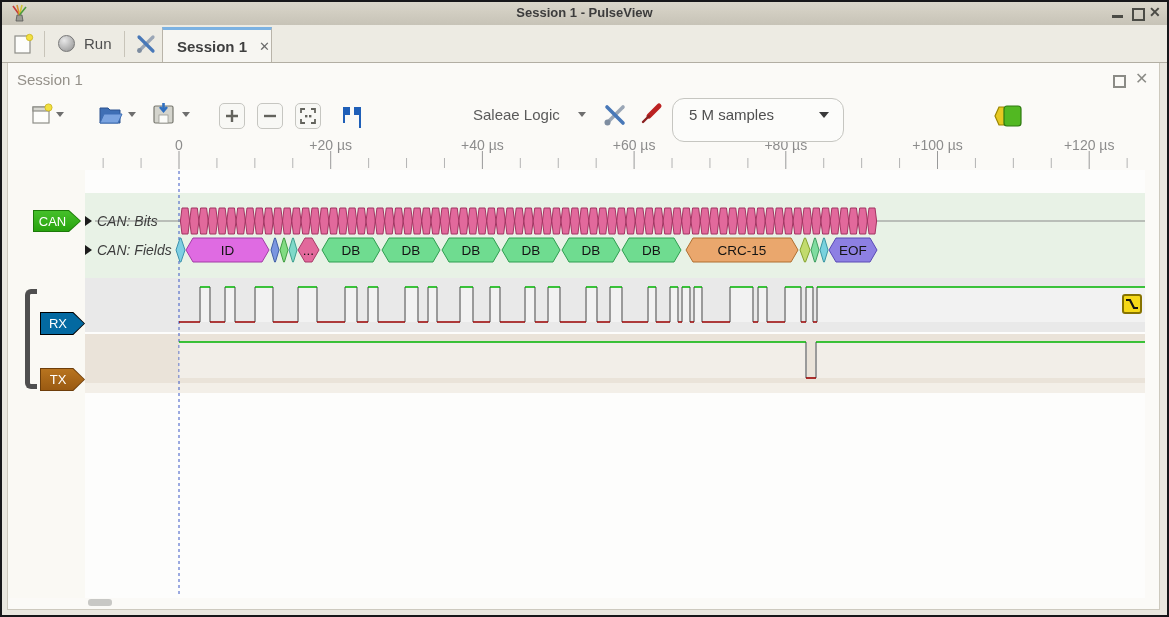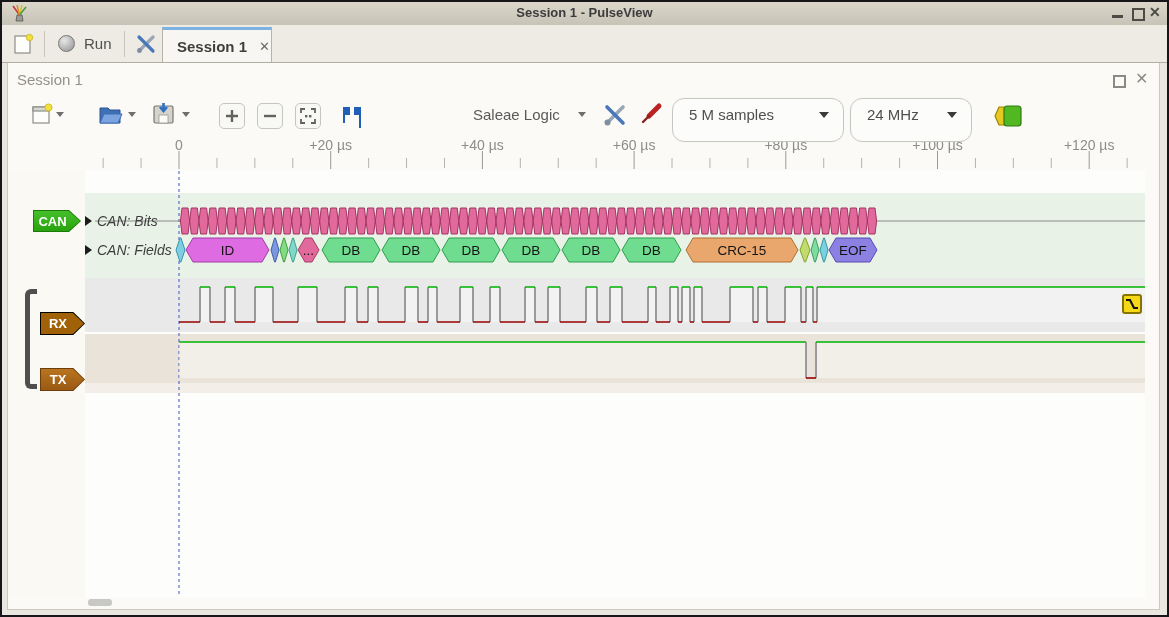--- a/index.html
+++ b/index.html
@@ -44,21 +44,21 @@
   .combo{position:absolute;top:98px;height:44px;border:1px solid #c6c6c1;border-radius:12px;
     background:#fcfcfa;box-sizing:border-box;z-index:6;line-height:31px;font-size:15px;color:#4f4f4f;padding-left:16px;}
   .combo .caret2{position:absolute;right:14px;top:13px;width:0;height:0;border-left:5px solid transparent;
     border-right:5px solid transparent;border-top:6px solid #3a3a3a;}
   
   .tracebg{position:absolute;left:85px;top:170px;width:1060px;height:428px;background:#fdfdfc;z-index:2;}
   .gutter{position:absolute;left:8px;top:170px;width:77px;height:428px;background:#faf9f4;z-index:2;}
   .band{position:absolute;left:85px;width:1060px;z-index:3;}
   .tag{position:absolute;z-index:6;}
   .tag .in{position:absolute;left:1px;top:1px;right:1px;bottom:1px;display:flex;align-items:center;
-    justify-content:center;padding-right:9px;color:#fff;font-weight:bold;font-size:13px;box-sizing:border-box;}
+    justify-content:center;padding-right:9px;color:#fff;font-weight:normal;font-size:13px;box-sizing:border-box;}
   .rowarrow{position:absolute;width:0;height:0;border-top:5px solid transparent;
     border-bottom:5px solid transparent;border-left:7px solid #1c1c1c;z-index:6;}
   .rowlbl{position:absolute;left:97px;height:16px;line-height:16px;font-size:14px;color:#3d3d3d;z-index:6;font-style:italic;}
   .bracket{position:absolute;left:25px;top:289px;width:12px;height:100px;
     border-left:5px solid #4f4f4f;border-top:5px solid #4f4f4f;border-bottom:5px solid #4f4f4f;
     border-radius:6px 0 0 6px;box-sizing:border-box;z-index:6;}
   .trigmark{position:absolute;left:1122px;top:294px;width:20px;height:20px;background:#f5d818;
     border:2px solid #877300;border-radius:3px;box-sizing:border-box;z-index:6;}
   .hthumb{position:absolute;left:88px;top:599px;width:24px;height:7px;background:#c8c8c5;border-radius:3px;z-index:6;}
   #overlay{position:absolute;left:0;top:0;z-index:5;pointer-events:none;}
@@ -149,24 +149,20 @@
     <path d="M7,23 L23,7" stroke="#9aa6b6" stroke-width="3.6" stroke-linecap="round"></path>
     <path d="M7,7 L23,23" stroke="#4878b8" stroke-width="3.6" stroke-linecap="round"></path>
     <circle cx="7.5" cy="22.5" r="3" fill="#7e8da0"></circle>
   </svg>
   <svg class="icon" style="left:636px;top:100px;" width="28" height="30">
     <path d="M23,6 L13,16" stroke="#bc2222" stroke-width="5" stroke-linecap="round"></path>
     <path d="M13,16 L7,22" stroke="#8a2020" stroke-width="2.4" stroke-linecap="round"></path>
   </svg>
   <div class="combo" style="left:672px;width:172px;">
     <span>5 M samples</span>
-    <span class="caret2"></span>
-  </div>
-  <div class="combo" style="left:850px;width:122px;">
-    <span>24 MHz</span>
     <span class="caret2"></span>
   </div>
   <svg class="icon" style="left:990px;top:103px;" width="34" height="26">
     <path d="M5,13 l4,-9 h5 l4,9 -4,9 h-5 z" fill="#e6c822" stroke="#9a8500" stroke-width="1.2"></path>
     <rect x="14" y="3" width="17" height="20" rx="3" fill="#52b822" stroke="#2f7a10" stroke-width="1.2"></rect>
   </svg>
 
   <div class="tracebg"></div>
   <div class="gutter"></div>
   <div class="band" style="top:193px;height:85px;background:#e8f2e6;"></div>
@@ -352,21 +348,21 @@
     <div class="in" style="background:linear-gradient(#45c02a,#28a30e);clip-path:polygon(0 0,75% 0,100% 50%,75% 100%,0 100%);">CAN</div>
   </div>
   <div class="rowarrow" style="left:85px;top:216px;"></div>
   <div class="rowlbl" style="top:213px;">CAN: Bits</div>
   <div class="rowarrow" style="left:85px;top:245px;"></div>
   <div class="rowlbl" style="top:242px;">CAN: Fields</div>
 
   <div class="bracket"></div>
   <div class="tag" style="left:40px;top:312px;width:45px;height:23px;">
     <div class="abs" style="left:0;top:0;right:0;bottom:0;background:#000;clip-path:polygon(0 0,74% 0,100% 50%,74% 100%,0 100%);"></div>
-    <div class="in" style="background:#a16207;clip-path:polygon(0 0,74% 0,100% 50%,74% 100%,0 100%);">RX</div>
+    <div class="in" style="background:#0369a1;clip-path:polygon(0 0,74% 0,100% 50%,74% 100%,0 100%);">RX</div>
   </div>
   <div class="tag" style="left:40px;top:368px;width:45px;height:23px;">
     <div class="abs" style="left:0;top:0;right:0;bottom:0;background:#6e3e0a;clip-path:polygon(0 0,74% 0,100% 50%,74% 100%,0 100%);"></div>
     <div class="in" style="background:linear-gradient(#b8741f,#9a5a12);clip-path:polygon(0 0,74% 0,100% 50%,74% 100%,0 100%);">TX</div>
   </div>
 
   <div class="trigmark">
     <svg width="16" height="16" style="position:absolute;left:0;top:0;">
       <path d="M2,4 h4 l4,8 h4" stroke="#141414" stroke-width="2.2" fill="none"></path>
     </svg>

